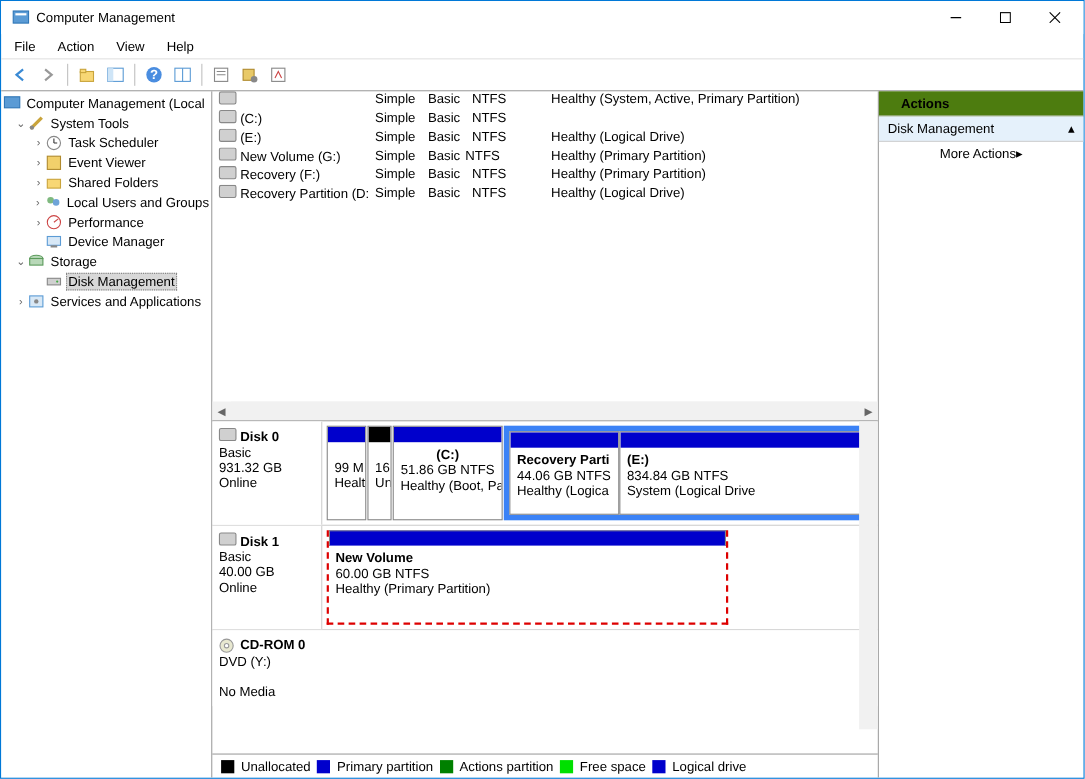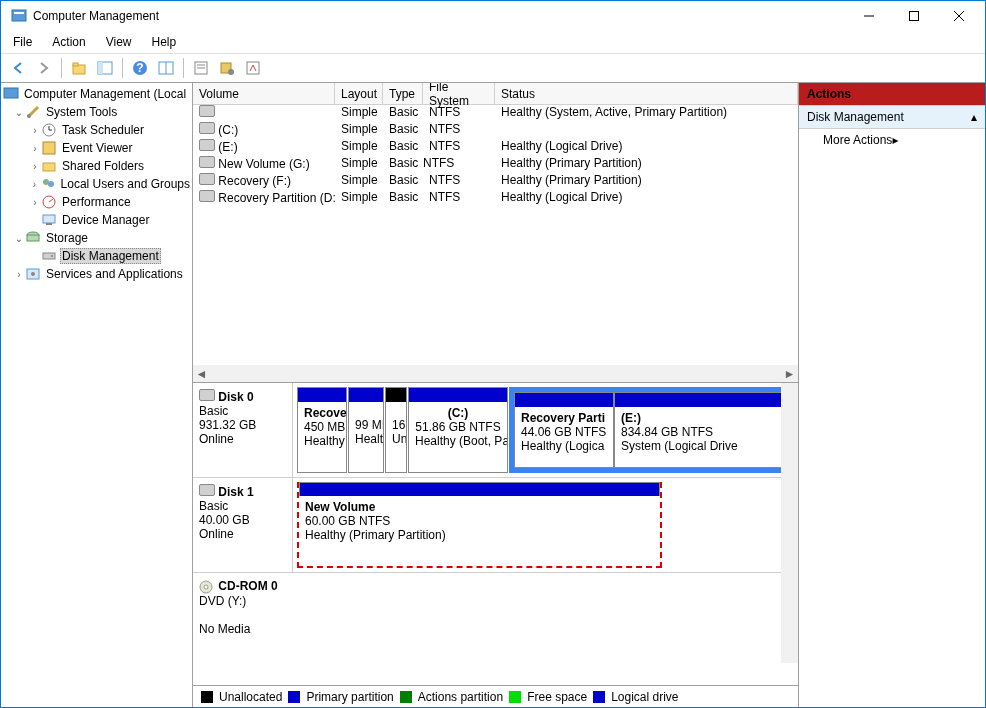--- a/index.html
+++ b/index.html
@@ -38,23 +38,23 @@
 .part .stripe { height:14px; }
 .part .body { padding:4px 6px; flex:1; overflow:hidden; white-space:nowrap; font-size:11px; }
 .stripe-primary { background:#0000cc; }
 .stripe-unalloc { background:#000; }
 .stripe-logical { background:#0000cc; }
 .green-wrap { border:5px solid #3b82f6; display:flex; flex:1; }
 .disk1-part { border:2px dashed #d00; }
 .legend { height:22px; border-top:1px solid #a0a0a0; display:flex; align-items:center; padding:0 8px; gap:6px; font-size:11px;text-align:right;}
 .leg-sw { width:12px; height:12px; display:inline-block; vertical-align:middle; }
 .actions { width:186px; }
-.actions .hdr { background:#b91c1c; padding:4px 8px; font-weight:bold; border-bottom:1px solid #d0d0d0;}
+.actions .hdr { background:#4d7c0f; padding:4px 20px; font-weight:bold; border-bottom:1px solid #d0d0d0;}
 .actions .sub { background:#e5f1fb; padding:4px 8px; display:flex; justify-content:space-between; border-bottom:1px solid #d0d0d0;}
-.actions .more { padding:4px 24px; display:flex; justify-content:flex-start; }
+.actions .more { padding:4px 24px; display:flex; justify-content:center; }
 .disk-icon { width:16px; height:12px; background:#d0d0d0; border:1px solid #888; border-radius:2px; display:inline-block; }
 .vscroll { position:absolute; right:0; top:0; bottom:22px; width:17px; background:#f1f1f1; }
 svg { display:block; }
 </style>
 </head>
 <body>
 
 <div class="titlebar">
   <span class="icon">
     <svg width="16" height="16">
@@ -252,27 +252,20 @@
             <rect x="2" y="3" width="12" height="10" fill="#d8e8f6" stroke="#5b9bd5"></rect>
             <circle cx="8" cy="8" r="2" fill="#888"></circle>
           </svg>
         </span>
       <span class="lbl">Services and Applications</span>
     </div>
   </div>
 
   <div class="center">
     <div class="vol-list">
-      <div class="vol-head">
-        <div class="col" style="width:142px">Volume</div>
-        <div class="col" style="width:48px">Layout</div>
-        <div class="col" style="width:40px">Type</div>
-        <div class="col" style="width:72px">File System</div>
-        <div class="col" style="flex:1">Status</div>
-      </div>
       <div class="vol-body">
         <div class="vol-row">
             <span class="cell" style="width:142px"><span class="disk-icon"></span> <span></span></span>
             <span class="cell" style="width:48px">Simple</span>
             <span class="cell" style="width:40px">Basic</span>
             <span class="cell" style="width:72px">NTFS</span>
             <span class="cell" style="flex:1">Healthy (System, Active, Primary Partition)</span>
           </div>
         <div class="vol-row">
             <span class="cell" style="width:142px"><span class="disk-icon"></span> <span>(C:)</span></span>
@@ -319,24 +312,20 @@
     <div class="disk-area">
 
       <div class="disk-row">
         <div class="disk-info">
           <div><span class="disk-icon"></span> <b>Disk 0</b></div>
           <div>Basic</div>
           <div>931.32 GB</div>
           <div>Online</div>
         </div>
         <div class="disk-parts" style="height:94px">
-          <div class="part" style="width:50px">
-              <div class="stripe stripe-primary"></div>
-              <div class="body"><b>Recove</b><br><span>450 MB</span><br><span>Healthy</span></div>
-            </div>
           <div class="part" style="width:36px">
               <div class="stripe stripe-primary"></div>
               <div class="body"><br><span>99 MI</span><br><span>Healt</span></div>
             </div>
           <div class="part" style="width:22px">
               <div class="stripe stripe-unalloc"></div>
               <div class="body"><br><span>16</span><br><span>Un</span></div>
             </div>
           <div class="part" style="width:100px">
               <div class="stripe stripe-primary"></div>

